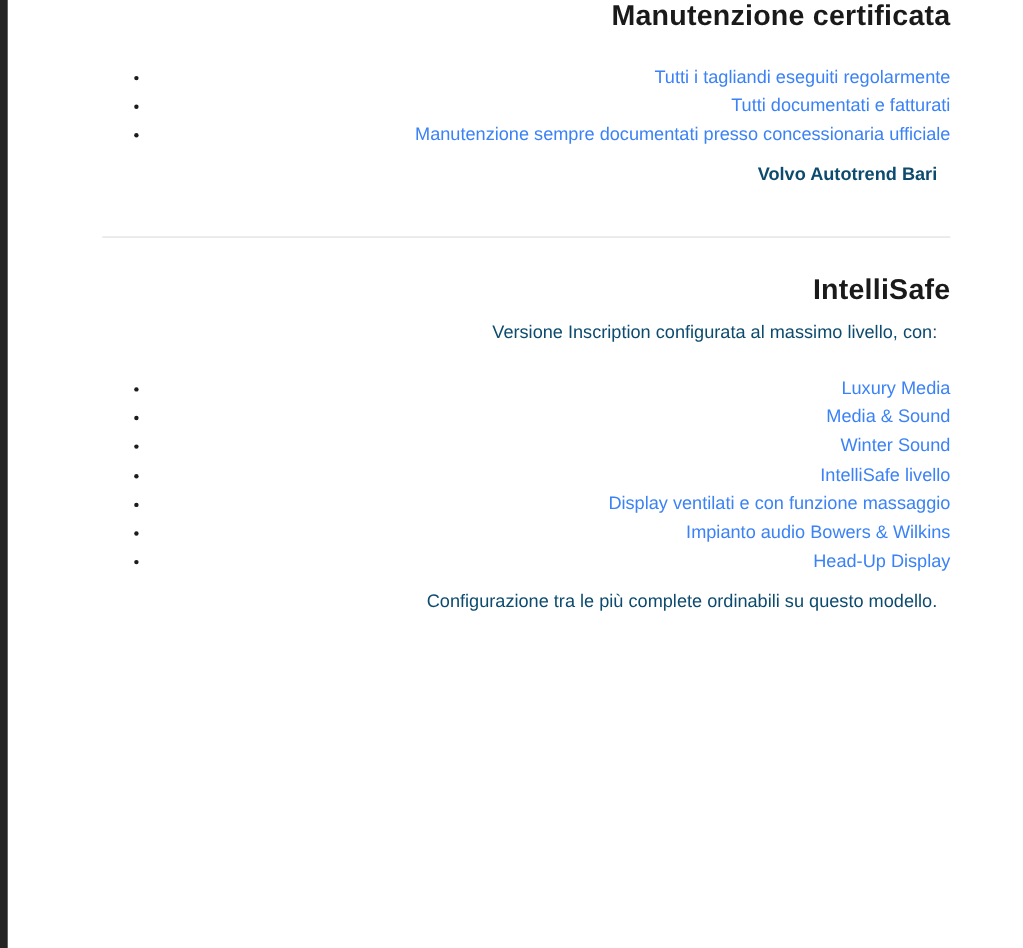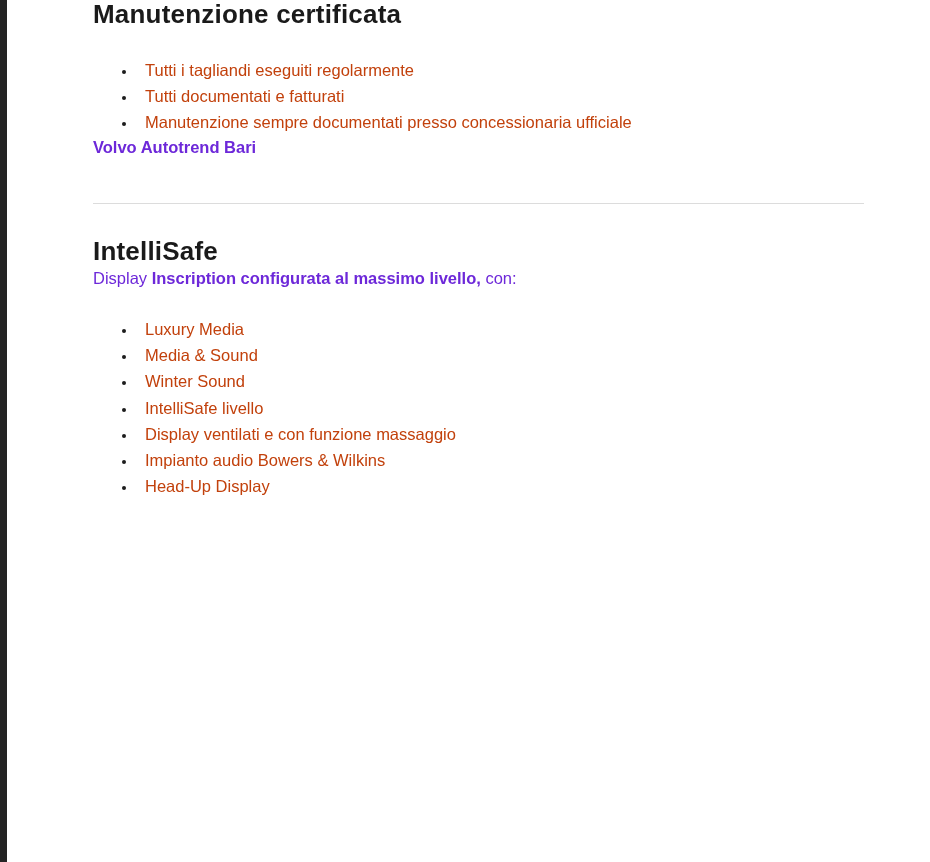--- a/index.html
+++ b/index.html
@@ -25,64 +25,65 @@
     top: 0;
     width: 7px;
     height: 862px;
     background: #242424;
   }
   .content {
     position: absolute;
     left: 93px;
     top: 0;
     width: 771px;
+    text-align: right;
   }
   h1.section-title {
     margin: 0;
     font-size: 26px;
     font-weight: 700;
     letter-spacing: 0.2px;
     color: #1a1a1a;
     line-height: 1.15;
   }
   .title-1 { margin-top: 66px; }
   .title-2 { margin-top: 0; }
   ul.bullet-list {
     margin: 27px 0 0 0;
     padding: 0 0 0 44px;
     list-style: disc outside;
   }
   ul.bullet-list li {
     font-size: 16.5px;
     line-height: 26.3px;
     padding-left: 8px;
-    color: #c2410c;
+    color: #3b82f6;
   }
   ul.bullet-list li::marker {
     font-size: 13px;
     color: #1c1c1c;
   }
   p.body-text {
-    margin: 0;
+    margin: 12px;
     font-size: 16.5px;
     line-height: 22px;
-    color: #6d28d9;
+    color: #0c4a6e;
   }
   .dealer-line {
     margin-top: 24px;
     font-weight: 700;
   }
   .divider {
     border: none;
     border-top: 1px solid #dcdcdc;
     margin: 45px 0 33px 0;
     width: 771px;
   }
   .intro-line { margin-top: 32px; }
-  .intro-line .bold-inline { font-weight: 700; }
+  .intro-line .bold-inline { font-weight: 400; }
   .closing-line { margin-top: 31px; }
 </style>
 </head>
 <body>
 
 <div class="page">
   <div class="edge-bar"></div>
 
   <div class="content">
 
@@ -93,27 +94,28 @@
       <li>Tutti documentati e fatturati</li>
       <li>Manutenzione sempre documentati presso concessionaria ufficiale</li>
     </ul>
 
     <p class="body-text dealer-line">Volvo Autotrend Bari</p>
 
     <hr class="divider">
 
     <h1 class="section-title title-2">IntelliSafe</h1>
 
-    <p class="body-text intro-line"><span>Display </span><span class="bold-inline">Inscription configurata al massimo livello,</span><span> con:</span></p>
+    <p class="body-text intro-line"><span>Versione </span><span class="bold-inline">Inscription configurata al massimo livello,</span><span> con:</span></p>
 
     <ul class="bullet-list">
       <li>Luxury Media</li>
       <li>Media &amp; Sound</li>
       <li>Winter Sound</li>
       <li>IntelliSafe livello</li>
       <li>Display ventilati e con funzione massaggio</li>
       <li>Impianto audio Bowers &amp; Wilkins</li>
       <li>Head-Up Display</li>
     </ul>
 
+    <p class="body-text closing-line">Configurazione tra le più complete ordinabili su questo modello.</p>
 
   </div>
 </div>
 
 </body></html>

